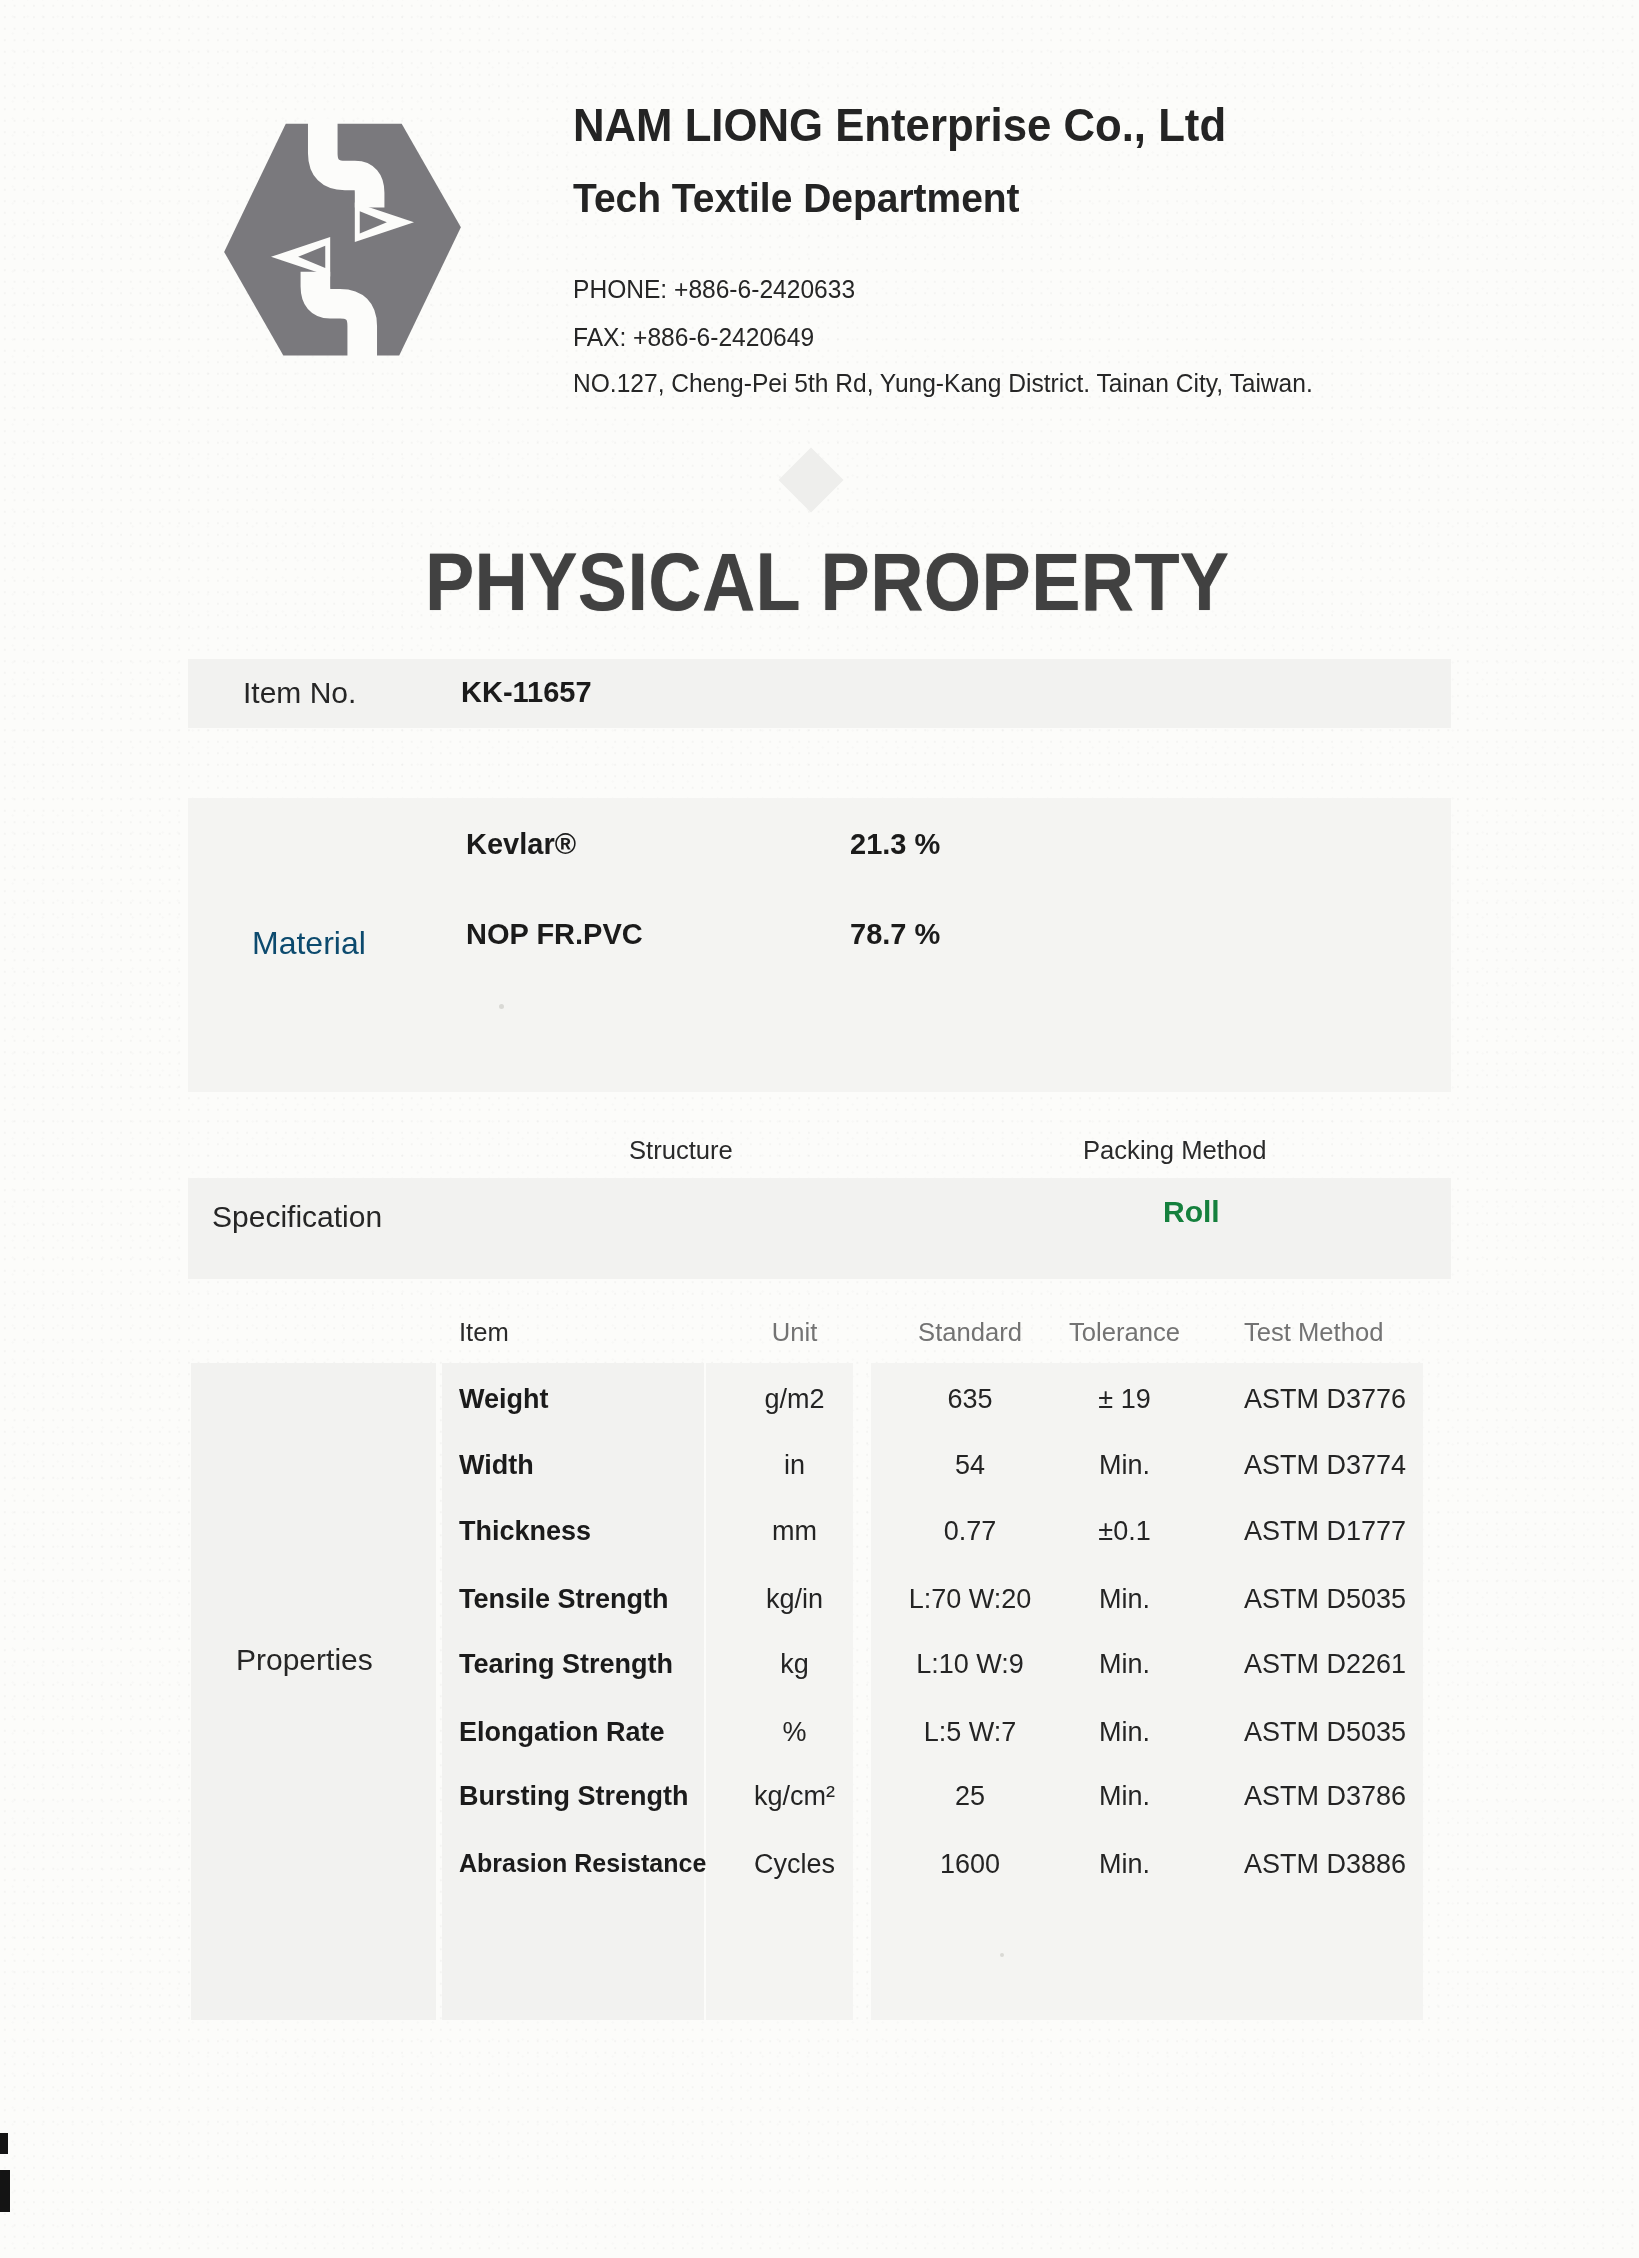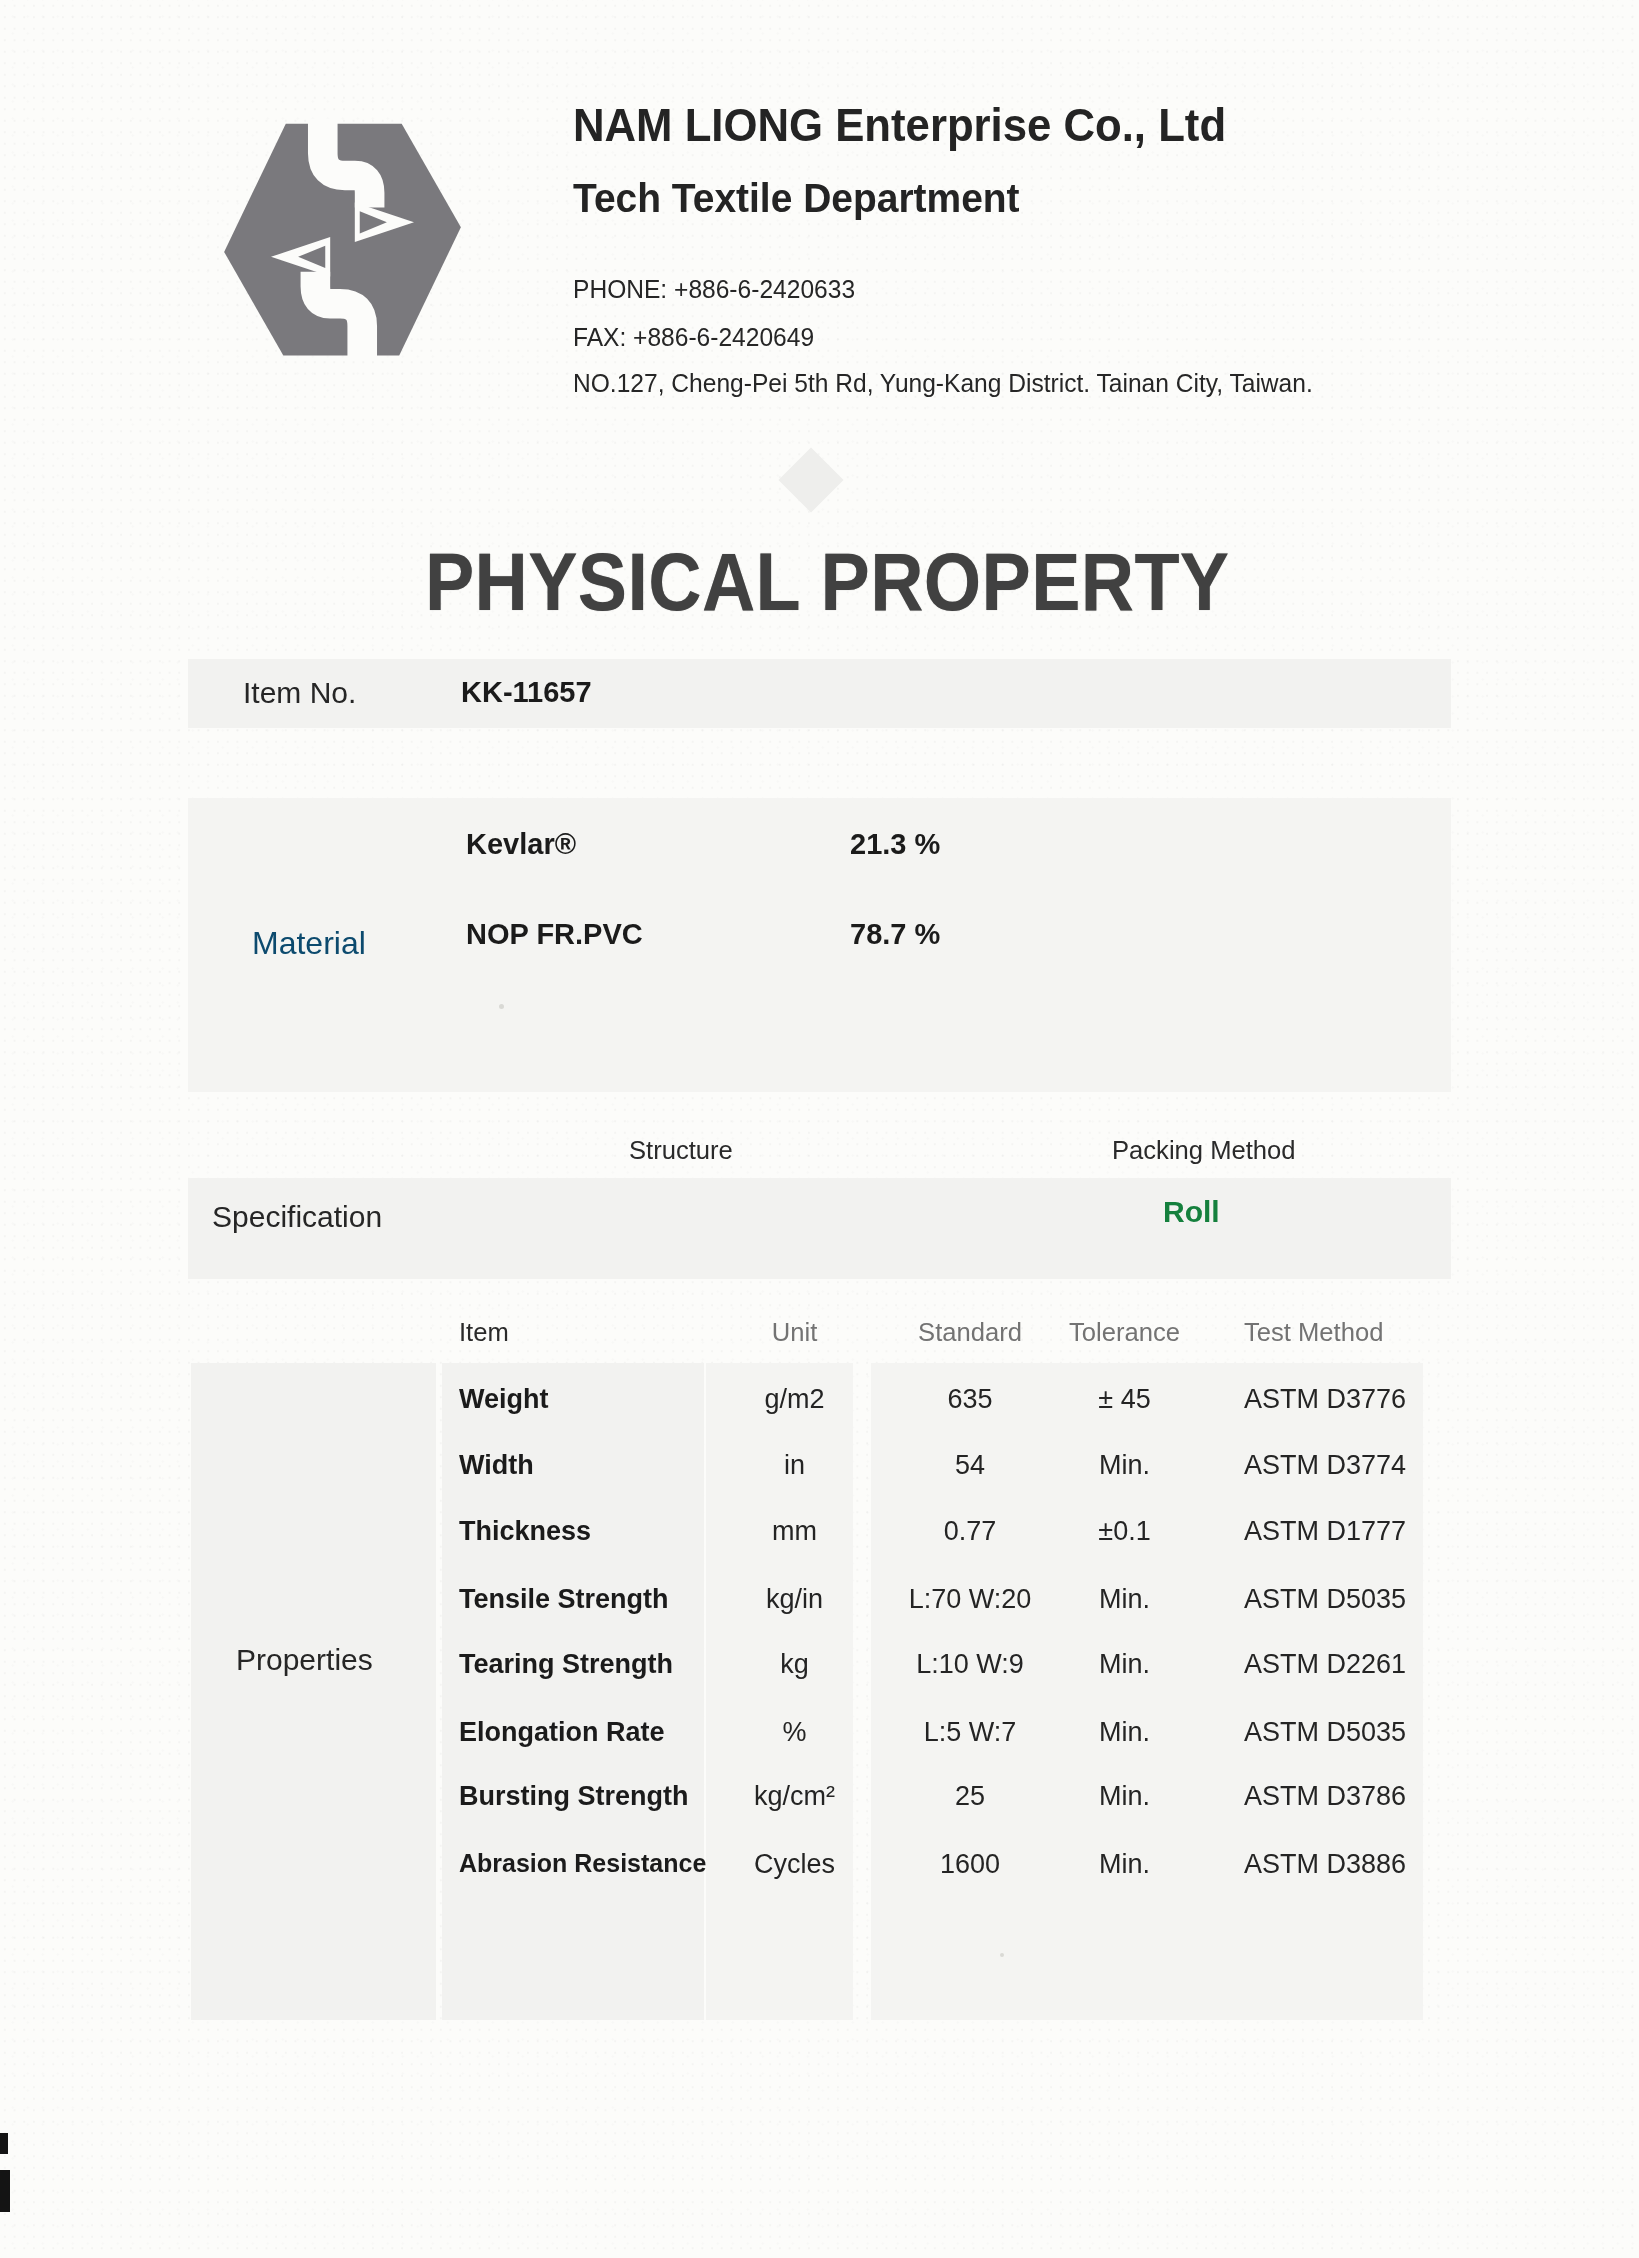--- a/index.html
+++ b/index.html
@@ -59,21 +59,21 @@
   
   .material-band { left: 188px; top: 798px; width: 1263px; height: 294px; }
   .mat-name { left: 466px; font-size: 29px; font-weight: bold; color: #1b1b1b; }
   .mat-pct  { left: 850px; font-size: 29px; font-weight: bold; color: #1b1b1b; }
   .mat-row0 { top: 828px; }
   .mat-row1 { top: 918px; }
   .material-label { left: 252px; top: 925px; font-size: 32px; color: #0c4a6e; }
 
   
   .structure-h { left: 629px; top: 1136px; font-size: 25.6px; color: #2a2a2a; }
-  .packing-h   { left: 1083px; top: 1136px; font-size: 25.6px; color: #2a2a2a; margin-left: 29px; }
+  .packing-h   { left: 1083px; top: 1136px; font-size: 25.6px; color: #2a2a2a; }
   .spec-band   { left: 188px; top: 1178px; width: 1263px; height: 101px; }
   .spec-label  { left: 212px; top: 1200px; font-size: 30px; color: #262626; }
   .spec-roll   { left: 1163px; top: 1195px; font-size: 30px; font-weight: bold; color: #15803d; }
 
   
   .col-a { left: 191px; top: 1363px; width: 245px; height: 657px; }
   .col-b { left: 442px; top: 1363px; width: 262px; height: 657px; }
   .col-c { left: 706px; top: 1363px; width: 147px; height: 657px; }
   .col-d { left: 871px; top: 1363px; width: 552px; height: 657px; }
 
@@ -161,21 +161,21 @@
     <span class="cell hcell c-unit">Unit</span>
     <span class="cell hcell c-std">Standard</span>
     <span class="cell hcell c-tol">Tolerance</span>
     <span class="cell hcell c-test">Test Method</span>
   </div>
 
   <div class="prow" style="top:1385px">
     <span class="cell c-item">Weight</span>
     <span class="cell c-unit">g/m2</span>
     <span class="cell c-std">635</span>
-    <span class="cell c-tol">± 45</span>
+    <span class="cell c-tol">± 19</span>
     <span class="cell c-test">ASTM D3776</span>
   </div>
   <div class="prow" style="top:1451px">
     <span class="cell c-item">Width</span>
     <span class="cell c-unit">in</span>
     <span class="cell c-std">54</span>
     <span class="cell c-tol">Min.</span>
     <span class="cell c-test">ASTM D3774</span>
   </div>
   <div class="prow" style="top:1517px">

